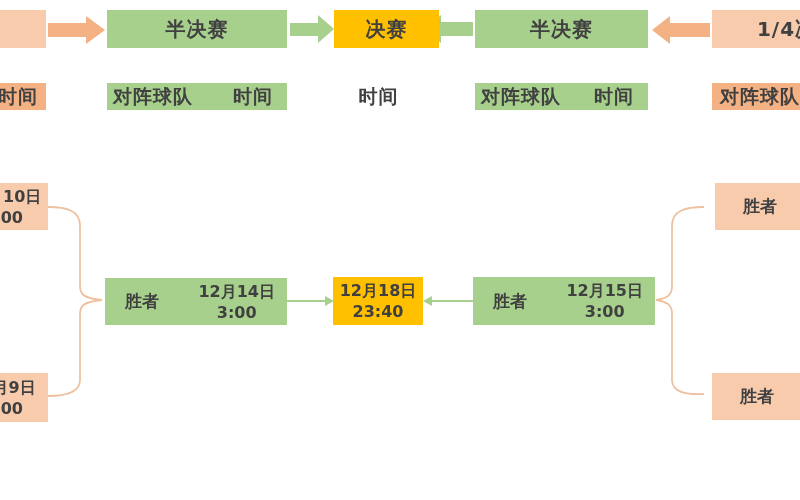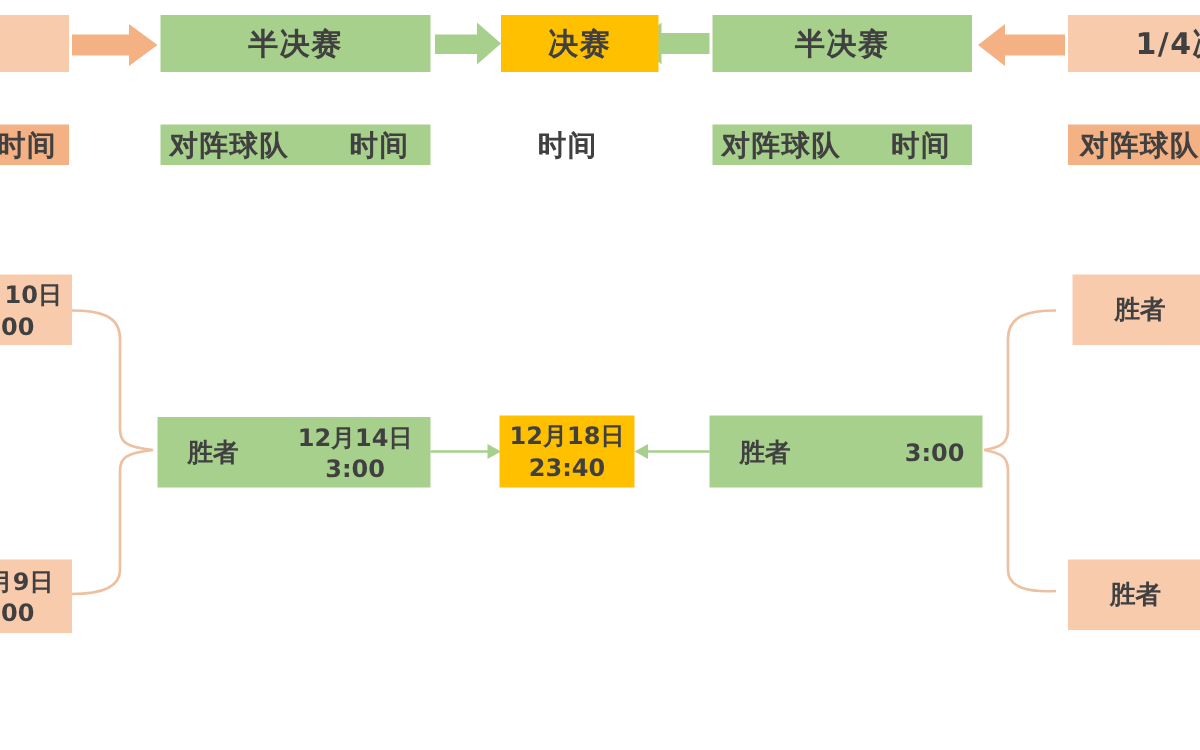--- a/index.html
+++ b/index.html
@@ -117,20 +117,21 @@
   </div>
 
   <div class="abs cellcol" id="bx-final">
     <div>12月18日</div>
     <div>23:40</div>
   </div>
 
   <div class="abs" id="bx-sf-right">
     <span class="winner-lbl">胜者</span>
     <span class="dt">
+      <span style="display:block">12月15日</span>
       <span style="display:block">3:00</span>
     </span>
   </div>
 
   <div class="abs" id="bx-w-top">
     <span>胜者</span>
   </div>
   <div class="abs" id="bx-w-bottom">
     <span>胜者</span>
   </div>

